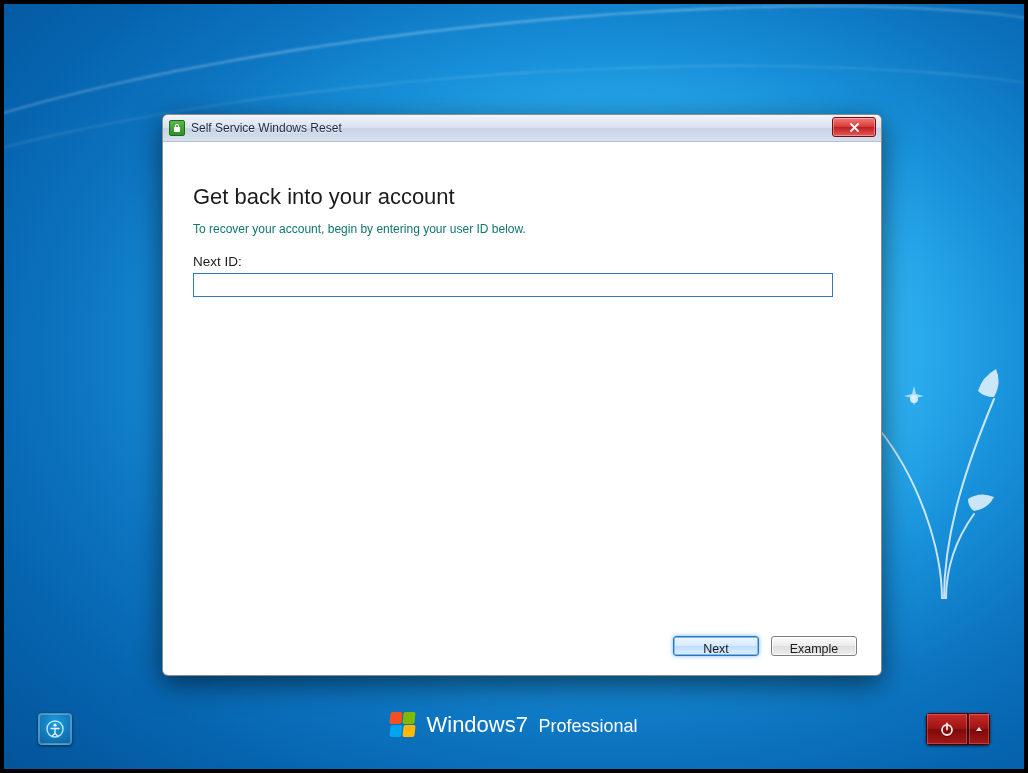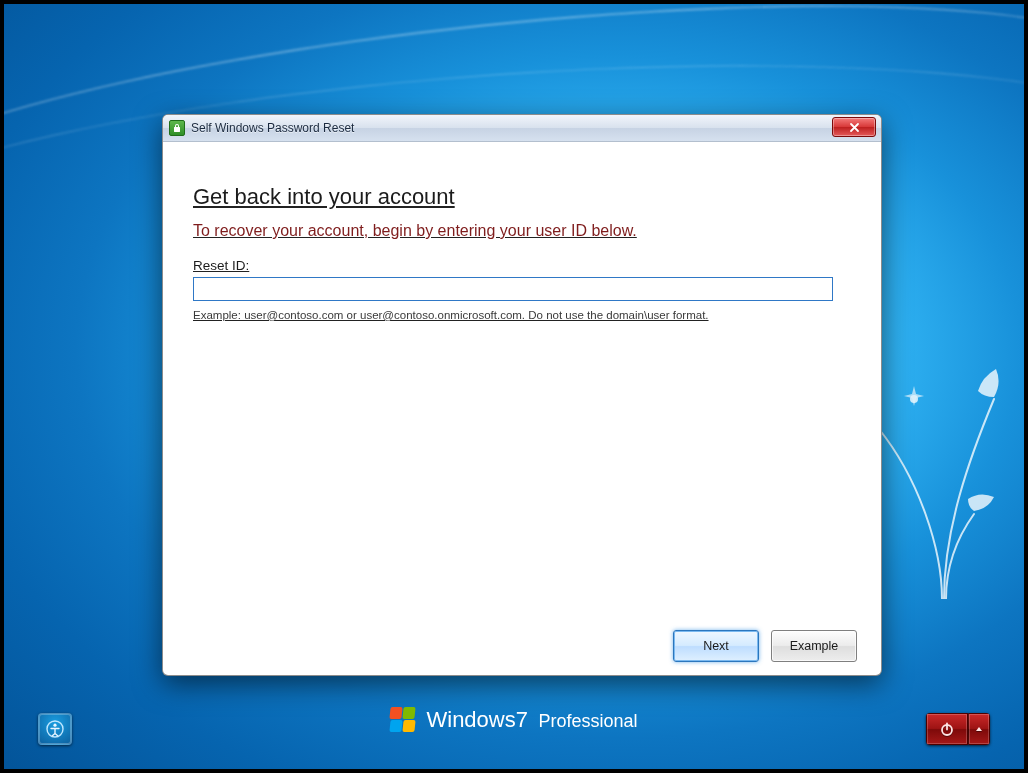--- a/index.html
+++ b/index.html
@@ -75,33 +75,32 @@
     display:flex;align-items:center;justify-content:center;
     box-shadow:inset 0 0 0 1px rgba(255,255,255,.35);
     cursor:pointer;
   }
   .closebtn svg{width:11px;height:11px;}
   .content{
     position:absolute;left:0;right:0;top:27px;bottom:58px;
     padding:42px 30px 10px 30px;
     color:#222;
     box-sizing:border-box;
-    text-decoration:underline;
   }
   .content h1{
     margin:0 0 12px 0;
     font-size:22px;font-weight:400;color:#1b1b1b;
   }
   .content h2{
     margin:0 0 14px 0;
     font-size:15px;font-weight:400;color:#1b1b1b;
   }
   .content .instr{
     margin:0 0 18px 0;
-    font-size:16px;color:#7f1d1d;
+    font-size:12px;color:#0f766e;
   }
   .content .label{
     display:block;margin:0 0 4px 0;
     font-size:13.5px;color:#1b1b1b;
   }
   .content input[type=text]{
     width:640px;height:24px;
     border:1px solid #2f78c6;
     padding:2px 6px;font-size:13px;font-family:inherit;
     outline:none;box-sizing:border-box;
@@ -112,38 +111,38 @@
     font-size:11.5px;color:#3a3a3a;
   }
 
   .buttonbar{
     position:absolute;left:0;right:0;bottom:0;height:58px;
     display:flex;align-items:center;justify-content:flex-end;
     gap:12px;padding:0 24px;
     box-sizing:border-box;
   }
   .btn{
-    min-width:86px;height:32px;
+    min-width:86px;height:20px;
     font:12.5px/22px "Segoe UI",Tahoma,Arial,sans-serif;
     text-align:center;color:#1b1b1b;
     border:1px solid #7f7f7f;border-radius:3px;
     background:linear-gradient(#fdfdfd,#ececec 48%,#dedede 52%,#ededed);
     box-shadow:inset 0 0 0 1px rgba(255,255,255,.7);
     cursor:pointer;
   }
   .btn.primary{
     border:1px solid #2b76bd;
     background:linear-gradient(#eef7ff,#d5ebff 48%,#beddff 52%,#dff0ff);
     box-shadow:0 0 0 1px #7ab9f0 inset, 0 0 4px rgba(60,150,230,.7);
   }
 
   
   .branding{
     position:absolute;left:0;right:0;bottom:26px;
-    display:flex;align-items:flex-start;justify-content:center;
+    display:flex;align-items:center;justify-content:center;
     gap:10px;
     pointer-events:none;
     height:36px;
     margin-top:36px;
   }
   .flag{width:26px;height:26px;position:relative;}
   .flag span{position:absolute;width:12px;height:12px;border-radius:2px;transform:skewX(-6deg);}
   .flag .r{background:#f25022;left:0;top:0;}
   .flag .g{background:#7fba00;left:13px;top:0;}
   .flag .b{background:#00a4ef;left:0;top:13px;}
@@ -215,34 +214,33 @@
     </svg>
   </div>
 
   <div class="dialog">
     <div class="titlebar">
       <span class="app-icon">
         <svg viewBox="0 0 10 10">
             <path fill="#fff" d="M3 4V3a2 2 0 1 1 4 0v1h.6a.4.4 0 0 1 .4.4v4.2a.4.4 0 0 1-.4.4H2.4a.4.4 0 0 1-.4-.4V4.4a.4.4 0 0 1 .4-.4H3zm1 0h2V3a1 1 0 1 0-2 0v1z"></path>
           </svg>
       </span>
-      <span class="title">Self Windows Password Reset</span>
+      <span class="title">Self Service Windows Reset</span>
       <div class="closebtn">
         <svg viewBox="0 0 11 11">
             <path stroke="#fff" stroke-width="1.8" stroke-linecap="round" d="M2 2l7 7M9 2l-7 7"></path>
           </svg>
       </div>
     </div>
 
     <div class="content">
       <h1>Get back into your account</h1>
       <p class="instr">To recover your account, begin by entering your user ID below.</p>
-      <label class="label">Reset ID:</label>
+      <label class="label">Next ID:</label>
       <input type="text" value="" style="">
-      <p class="example">Example: user@contoso.com or user@contoso.onmicrosoft.com. Do not use the domain\user format.</p>
     </div>
 
     <div class="buttonbar">
       <button class="btn primary">Next</button>
       <button class="btn">Example</button>
     </div>
   </div>
 
   <div class="ease">
     <svg viewBox="0 0 18 18">

